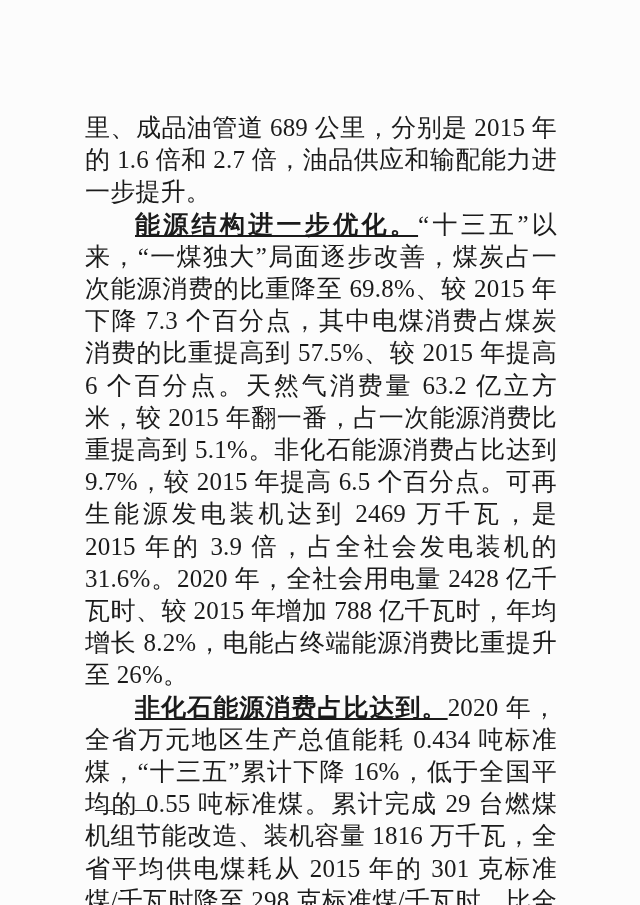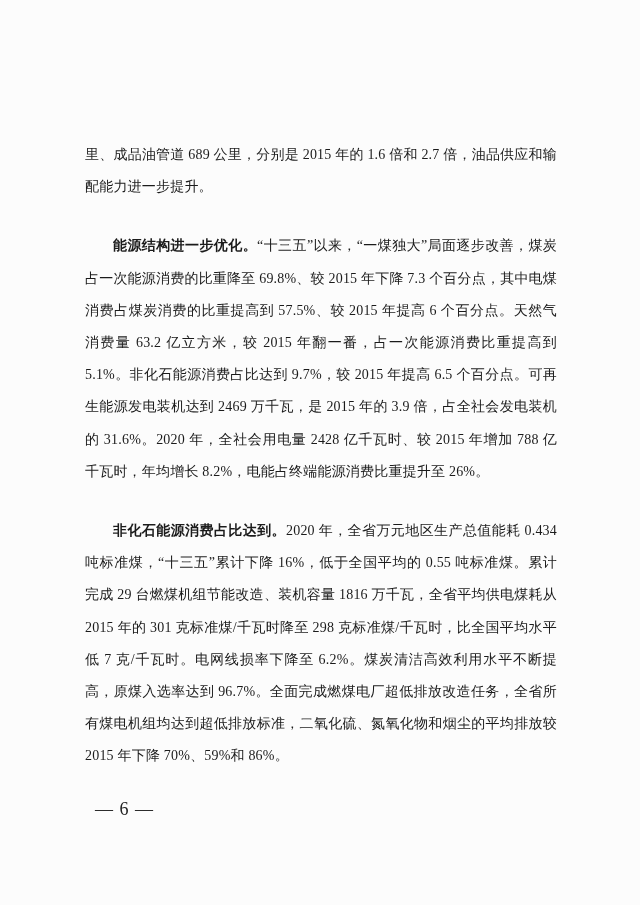--- a/index.html
+++ b/index.html
@@ -16,29 +16,28 @@
     inset: 0;
     background: #fcfcfc;
   }
   .text-block {
     position: absolute;
     left: 85px;
     top: 112px;
     width: 472px;
   }
   .para {
-    font-size: 14px;
+    font-size: 25px;
     line-height: 32.2px;
     text-align: justify;
     text-justify: inter-character;
     letter-spacing: 0.2px;
-    margin-top: 27px;
   }
   .para.indented { text-indent: 2em; }
-  .lead { font-weight: 700; }
+  .lead { font-weight: 700; text-decoration: underline; }
   .page-footer {
     position: absolute;
     left: 95px;
     top: 799px;
     font-size: 18px;
     letter-spacing: 1px;
     color: #222;
   }
 </style>
 </head>

